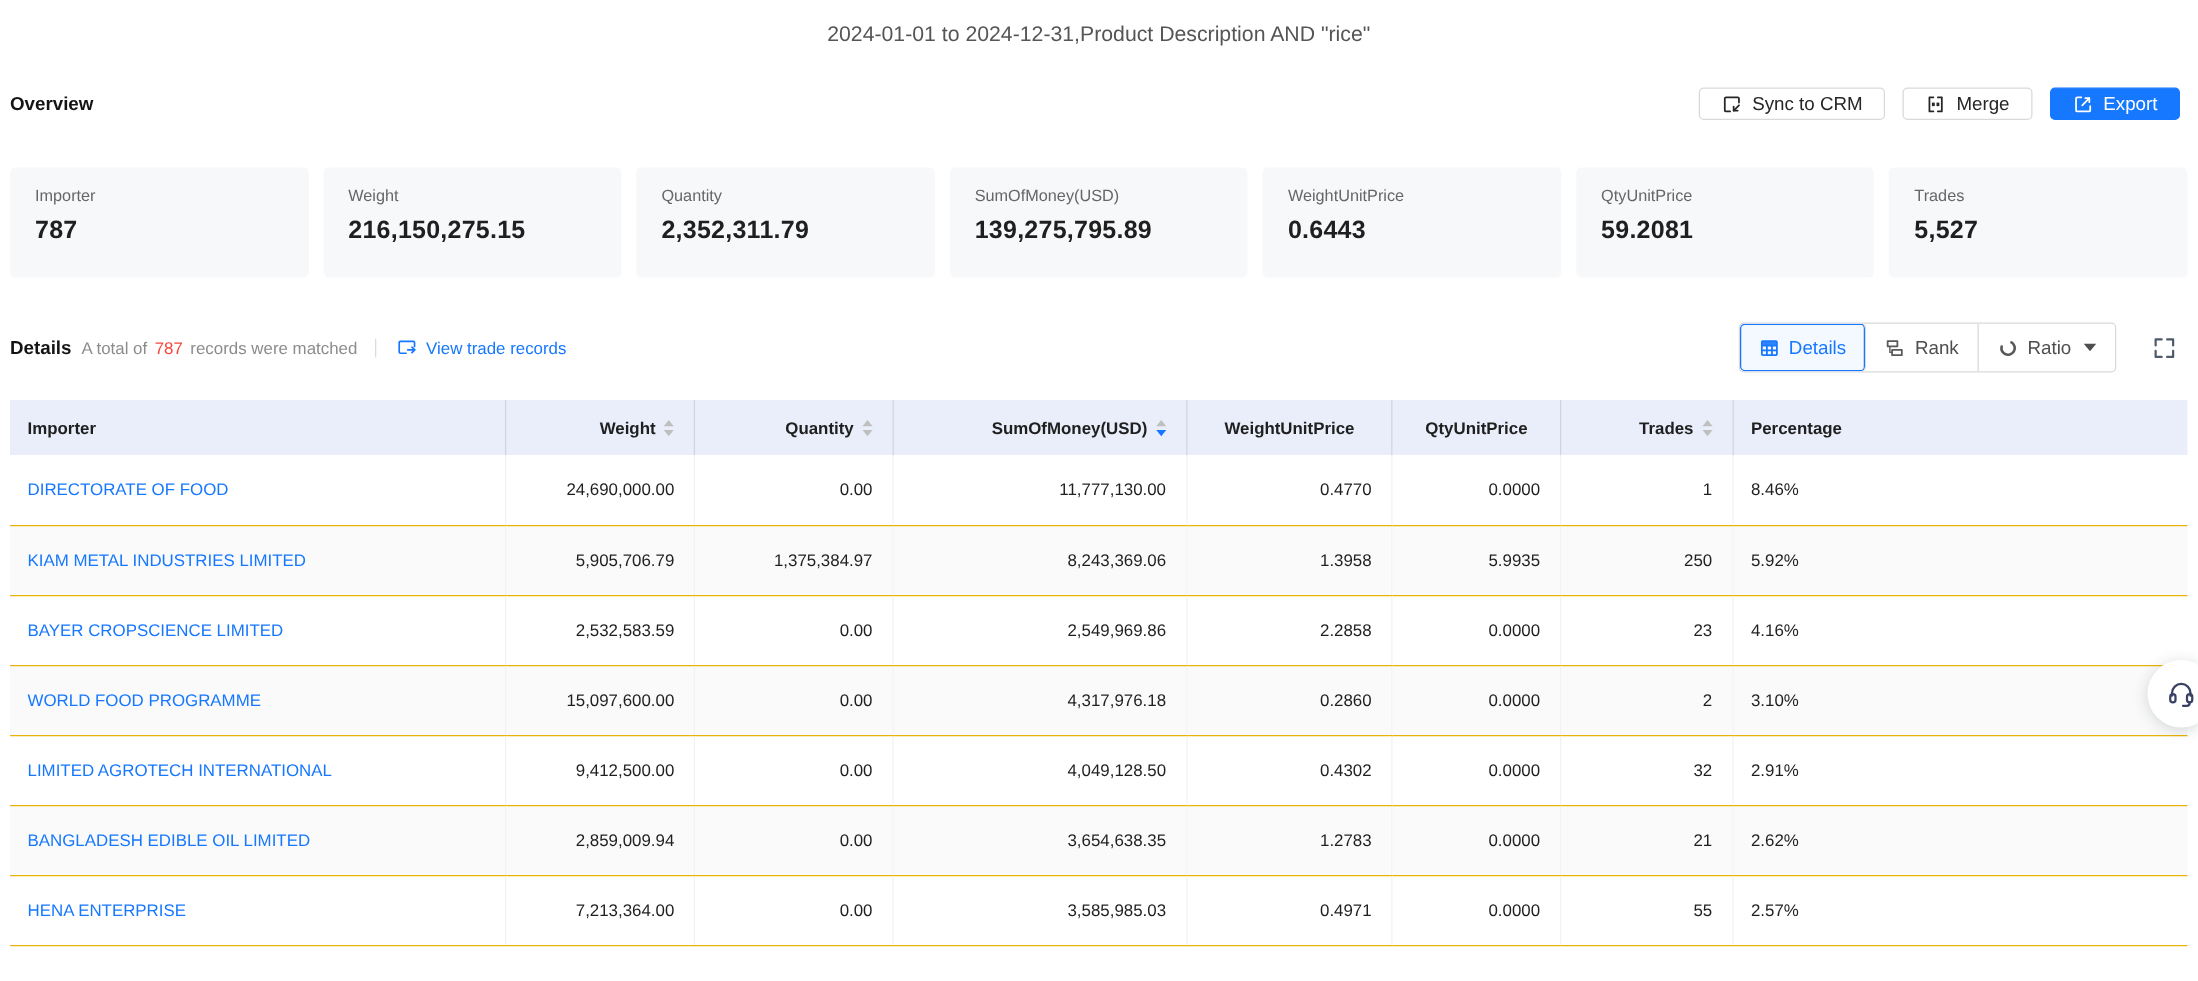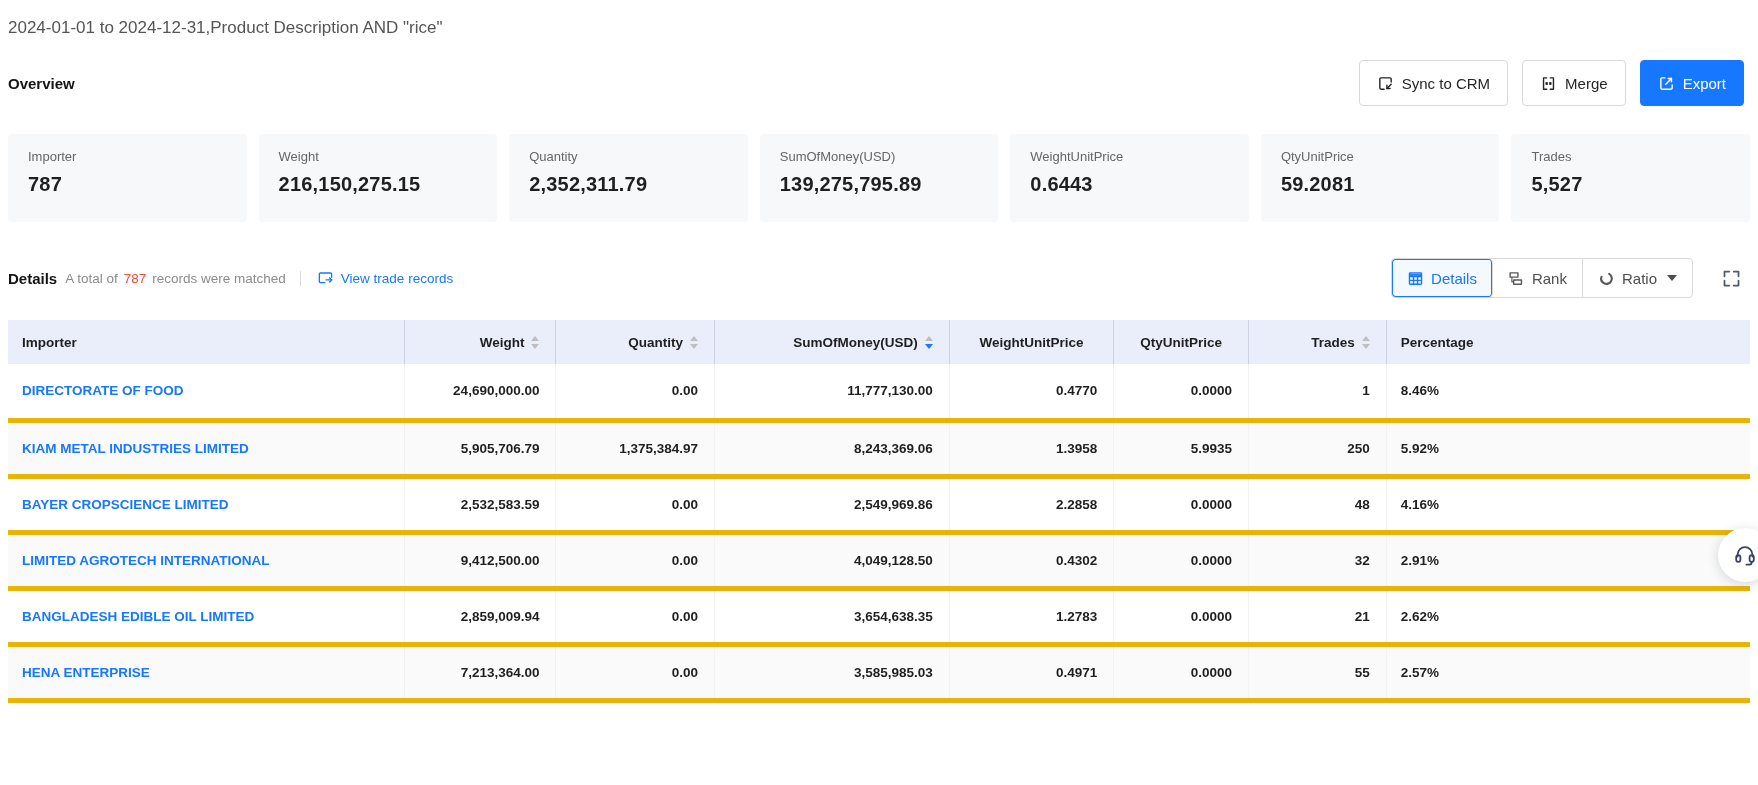--- a/index.html
+++ b/index.html
@@ -6,27 +6,27 @@
   html,body { margin:0; padding:0; }
   body {
     width:1758px; height:785px; overflow:hidden; position:relative;
     background:#ffffff; color:#1f1f1f;
     font-family:"Liberation Sans","DejaVu Sans",sans-serif;
   }
   .page { padding:0 8px; }
 
   
   .report-title { padding-top:11px; text-align:center; font-size:20px; font-weight:600; color:#2b2b2b; line-height:24px; }
-  .report-subtitle { margin-top:17px; text-align:left; font-size:17px; font-weight:500; color:#555; line-height:21px; }
+  .report-subtitle { margin-top:17px; text-align:center; font-size:17px; font-weight:500; color:#555; line-height:21px; }
 
   
   .toolbar { margin-top:25px; height:40px; display:flex; align-items:center; justify-content:space-between; }
   .section-title { font-size:15px; font-weight:bold; color:#141414; }
   .toolbar-buttons { display:flex; gap:14px; margin-right:6px; }
-  .btn { height:46px; padding:0 17px; border:1px solid #d9d9d9; border-radius:4px; background:#fff;
+  .btn { height:26px; padding:0 17px; border:1px solid #d9d9d9; border-radius:4px; background:#fff;
          font-size:15px; color:#262626; display:inline-flex; align-items:center; gap:8px; cursor:pointer; font-family:inherit; }
   .btn svg { flex:0 0 auto; }
   .btn.primary { background:#1677ff; border-color:#1677ff; color:#fff; }
 
   
   .cards { margin-top:31px; display:flex; gap:12px; }
   .card { flex:1 1 0; height:88px; background:#f7f8fa; border-radius:4px; padding:15px 20px 0; }
   .card-label { font-size:13px; color:#666; }
   .card-value { margin-top:9px; font-size:20px; font-weight:bold; color:#1f1f1f; letter-spacing:.2px; }
 
@@ -52,22 +52,22 @@
 
   
   table.report { margin-top:22px; width:100%; border-collapse:collapse; table-layout:fixed; }
   thead th { background:#e9eefa; height:44px; font-size:13.5px; font-weight:bold; color:#1f1f1f;
              border-right:1px solid #ccd3e3; padding:0; }
   thead th:last-child { border-right:none; }
   .th-inner { display:flex; align-items:center; }
   .th-left   { justify-content:flex-start; padding-left:14px; }
   .th-right  { justify-content:flex-end;  padding-right:16px; }
   .th-center { justify-content:center; }
-  tbody td { height:56px; font-size:13.5px; color:#1f1f1f; border-bottom:5px solid #eab308;
-             border-right:1px solid #f2f2f2; padding:0; overflow:hidden; white-space:nowrap;font-weight:bold; }
+  tbody td { height:56px; font-size:13.5px; color:#1f1f1f; border-bottom:1px solid #eab308;
+             border-right:1px solid #f2f2f2; padding:0; overflow:hidden; white-space:nowrap; }
   tbody td:last-child { border-right:none; }
   tbody tr:nth-child(even) td { background:#fafafa; }
   .al { text-align:left; padding-left:14px; }
   .ar { text-align:right; padding-right:16px; }
   a.importer-link { color:#1677ff; text-decoration:none; cursor:pointer; }
 
   .sort { display:inline-flex; flex-direction:column; gap:3px; margin-left:7px; }
   .tri-up   { width:0; height:0; border-left:4.5px solid transparent; border-right:4.5px solid transparent; border-bottom:5.5px solid #bfbfbf; }
   .tri-down { width:0; height:0; border-left:4.5px solid transparent; border-right:4.5px solid transparent; border-top:5.5px solid #bfbfbf; }
   .tri-down.active { border-top-color:#1677ff; }
@@ -308,22 +308,32 @@
           <td class="ar">250</td>
           <td class="al">5.92%</td>
         </tr>
         <tr>
           <td class="al"><a class="importer-link">BAYER CROPSCIENCE LIMITED</a></td>
           <td class="ar">2,532,583.59</td>
           <td class="ar">0.00</td>
           <td class="ar">2,549,969.86</td>
           <td class="ar">2.2858</td>
           <td class="ar">0.0000</td>
-          <td class="ar">48</td>
+          <td class="ar">23</td>
           <td class="al">4.16%</td>
+        </tr>
+        <tr>
+          <td class="al"><a class="importer-link">WORLD FOOD PROGRAMME</a></td>
+          <td class="ar">15,097,600.00</td>
+          <td class="ar">0.00</td>
+          <td class="ar">4,317,976.18</td>
+          <td class="ar">0.2860</td>
+          <td class="ar">0.0000</td>
+          <td class="ar">2</td>
+          <td class="al">3.10%</td>
         </tr>
         <tr>
           <td class="al"><a class="importer-link">LIMITED AGROTECH INTERNATIONAL</a></td>
           <td class="ar">9,412,500.00</td>
           <td class="ar">0.00</td>
           <td class="ar">4,049,128.50</td>
           <td class="ar">0.4302</td>
           <td class="ar">0.0000</td>
           <td class="ar">32</td>
           <td class="al">2.91%</td>

